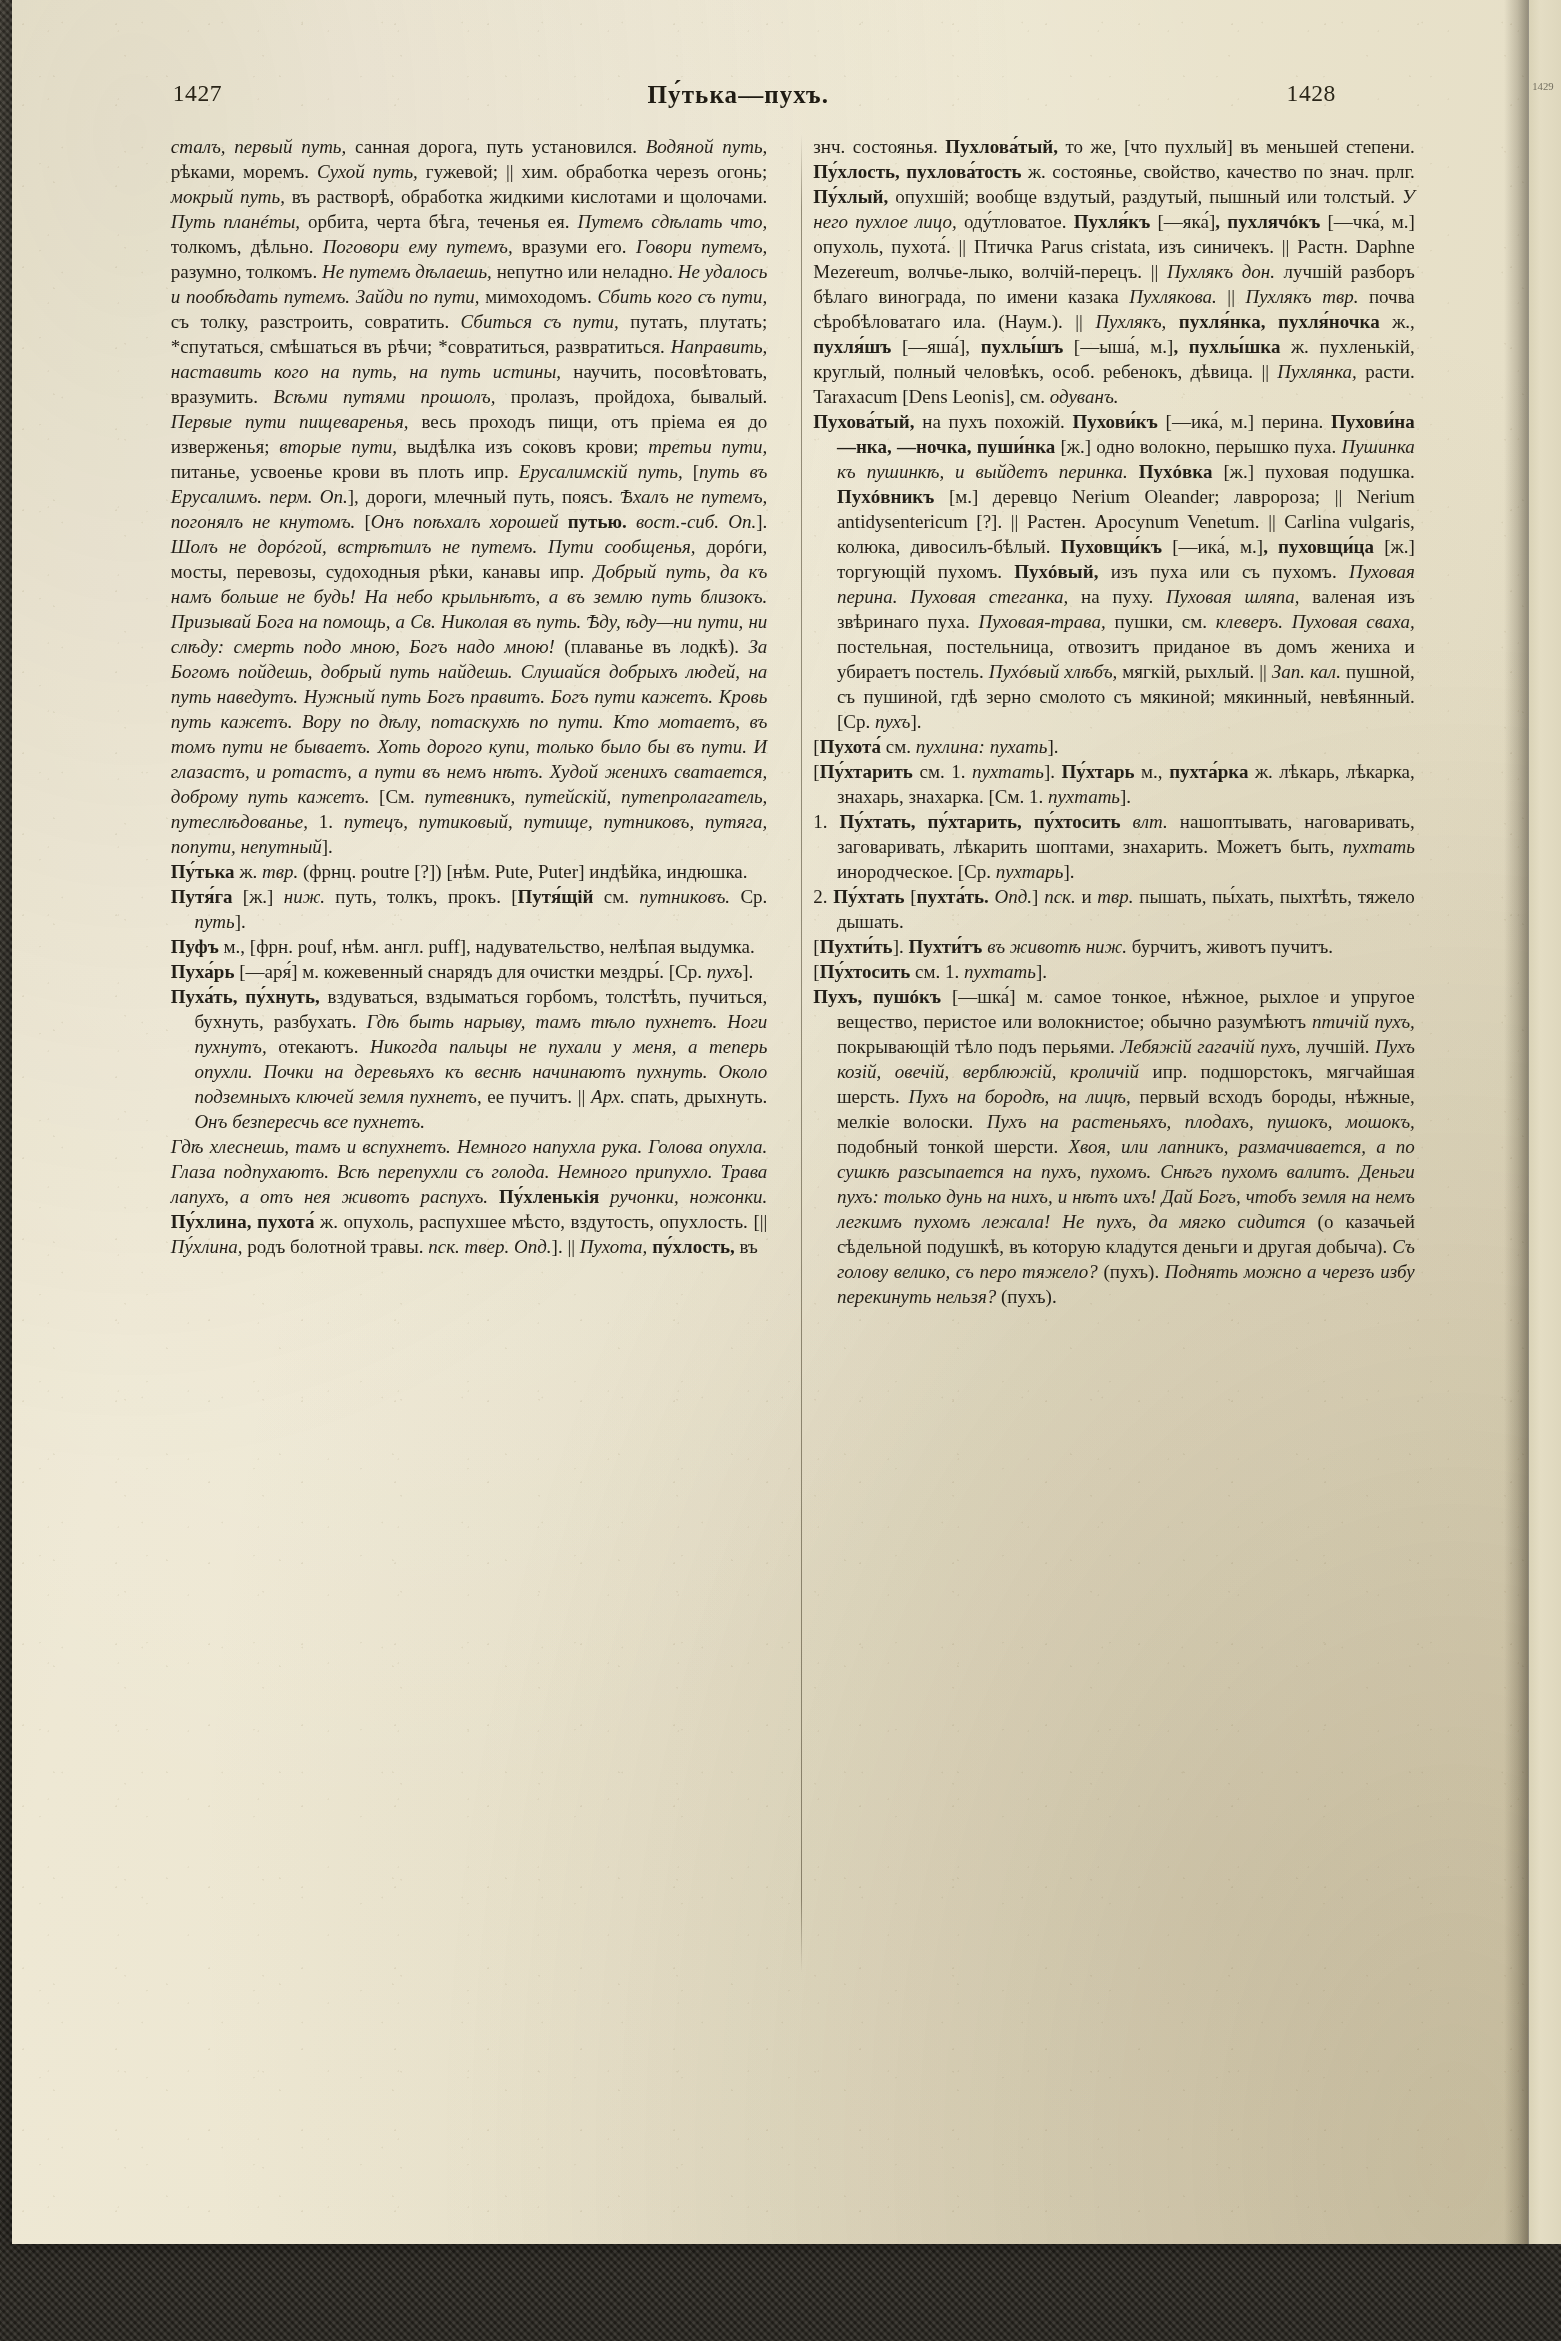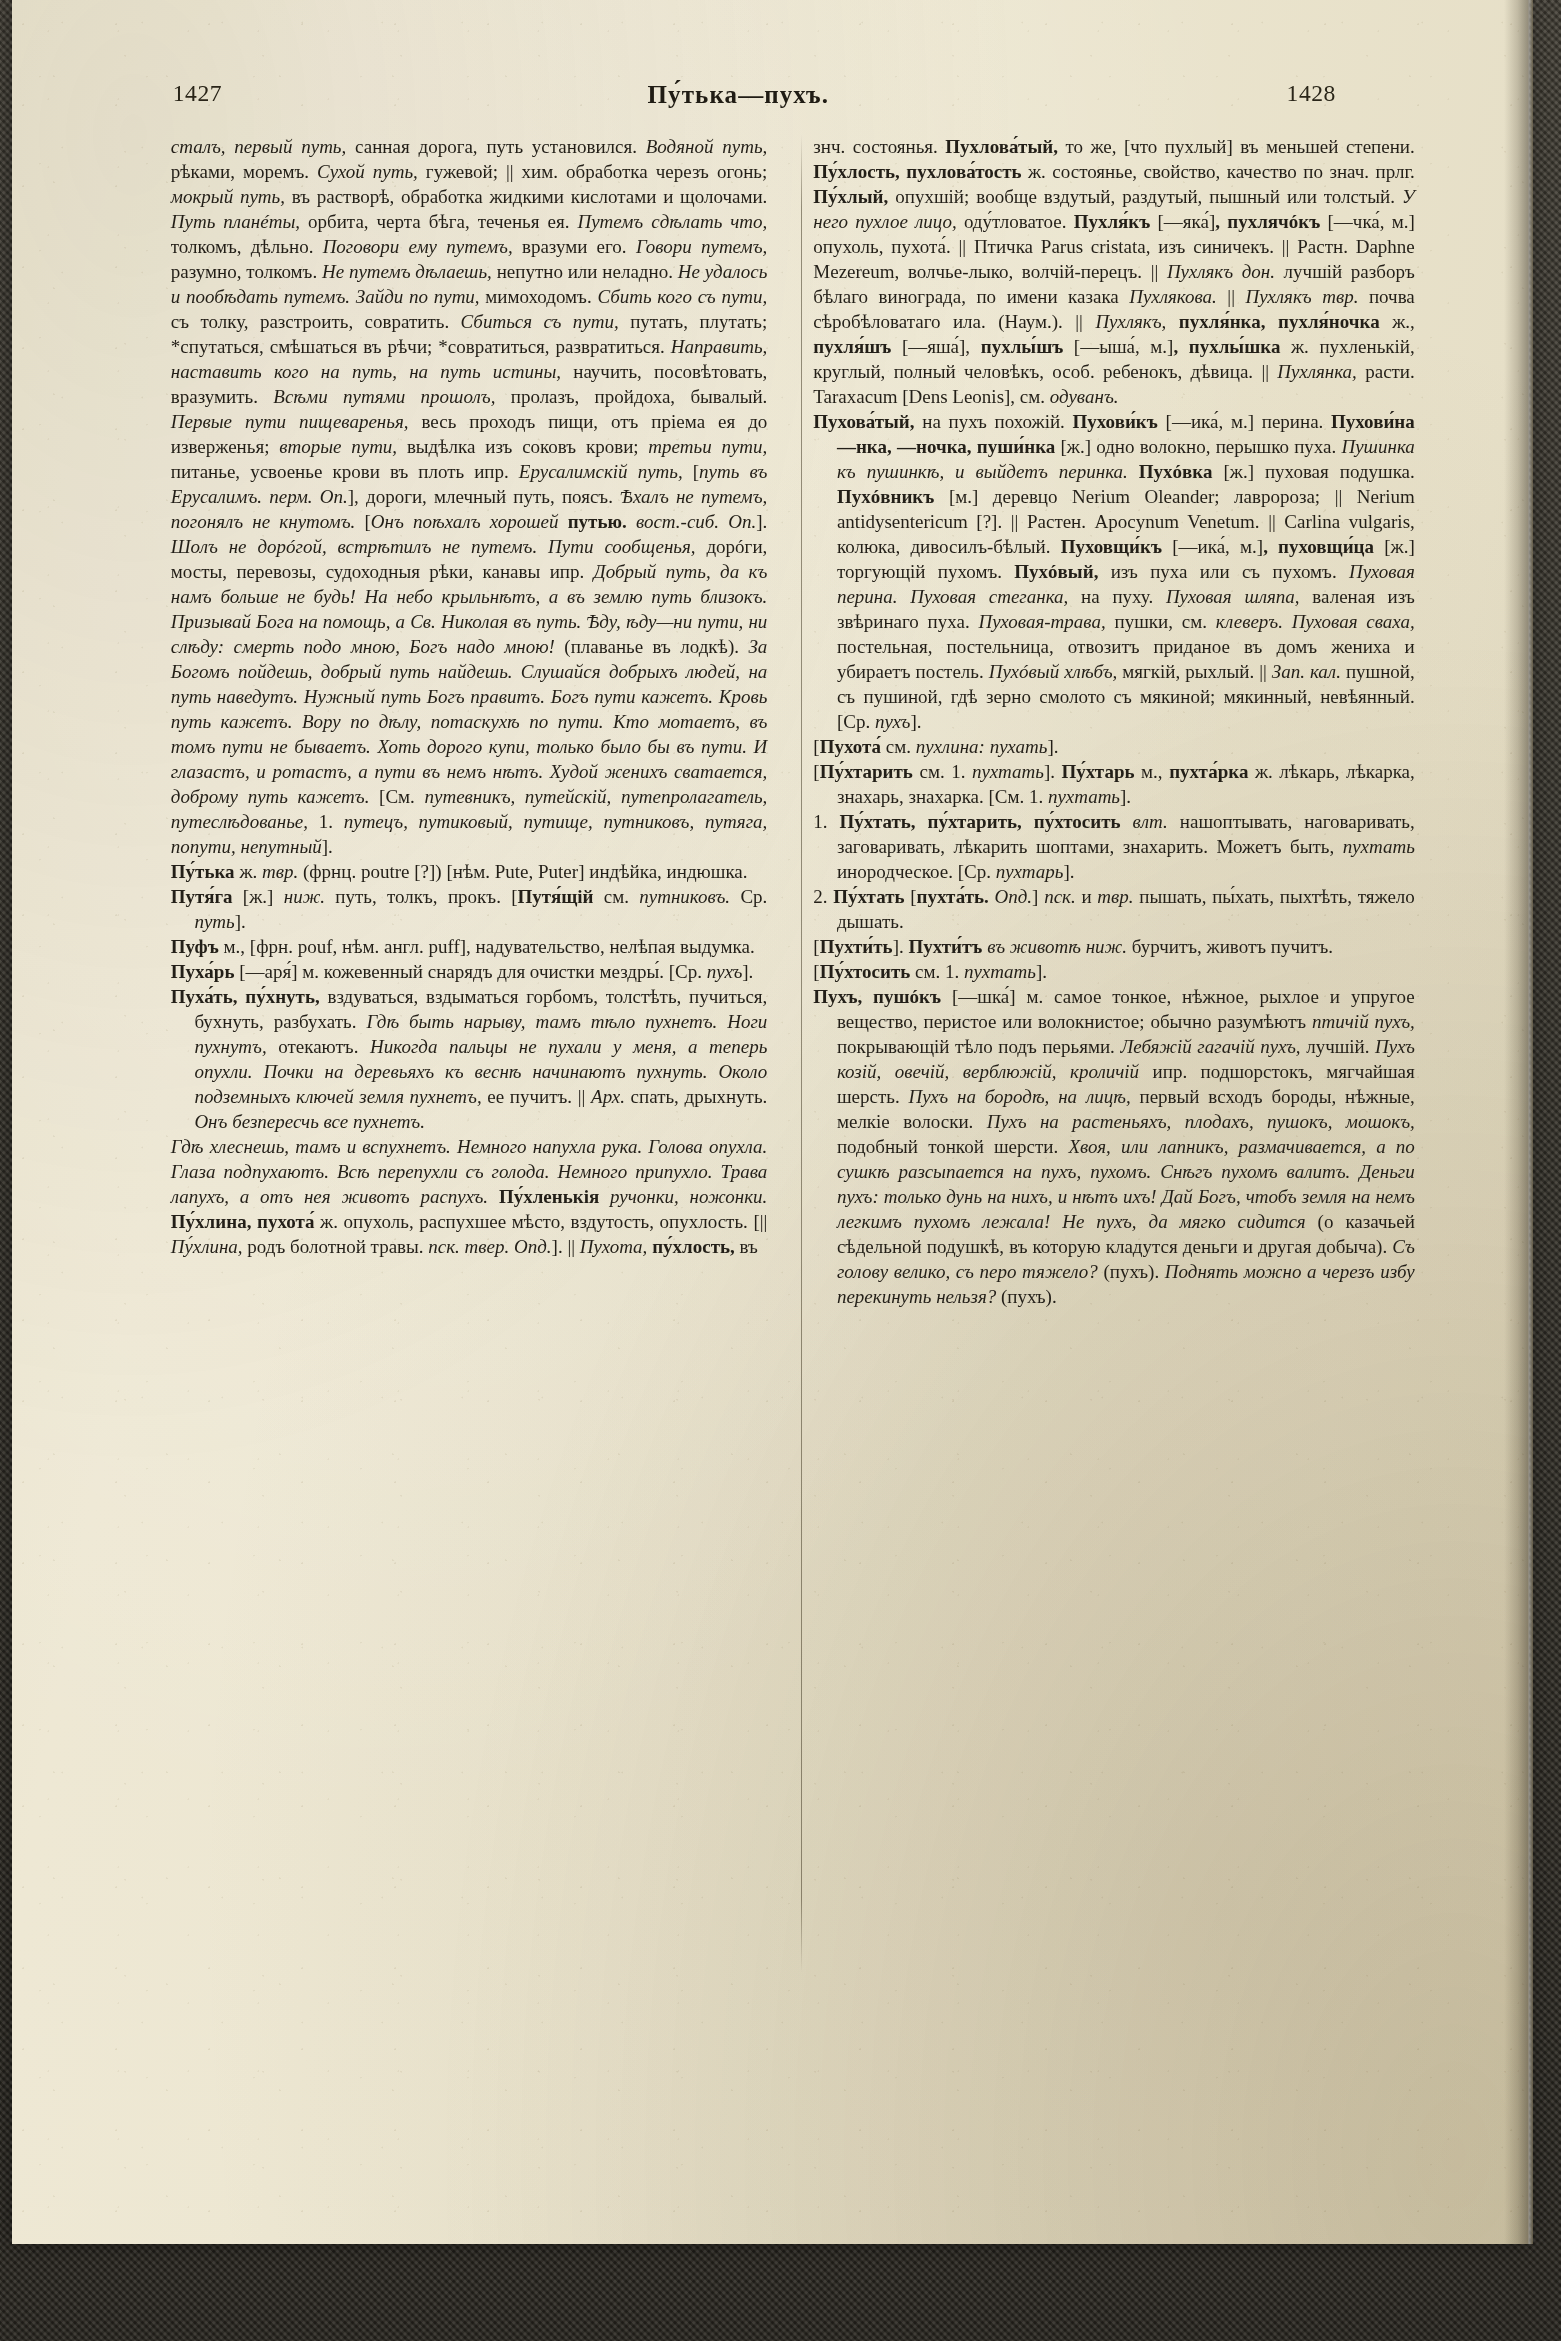--- a/index.html
+++ b/index.html
@@ -161,15 +161,18 @@
         </div>
 
       </div>
 
       <div class="agewash"></div>
     </div>
   </div>
 
   <div class="leaf-edge"></div>
   <div class="gutter-shadow"></div>
+  <div class="next-leaf">
+    <span class="mini" style="top:80px;left:3.2px;">1429</span>
+  </div>
 
 </div>
 
 
 </body></html>

